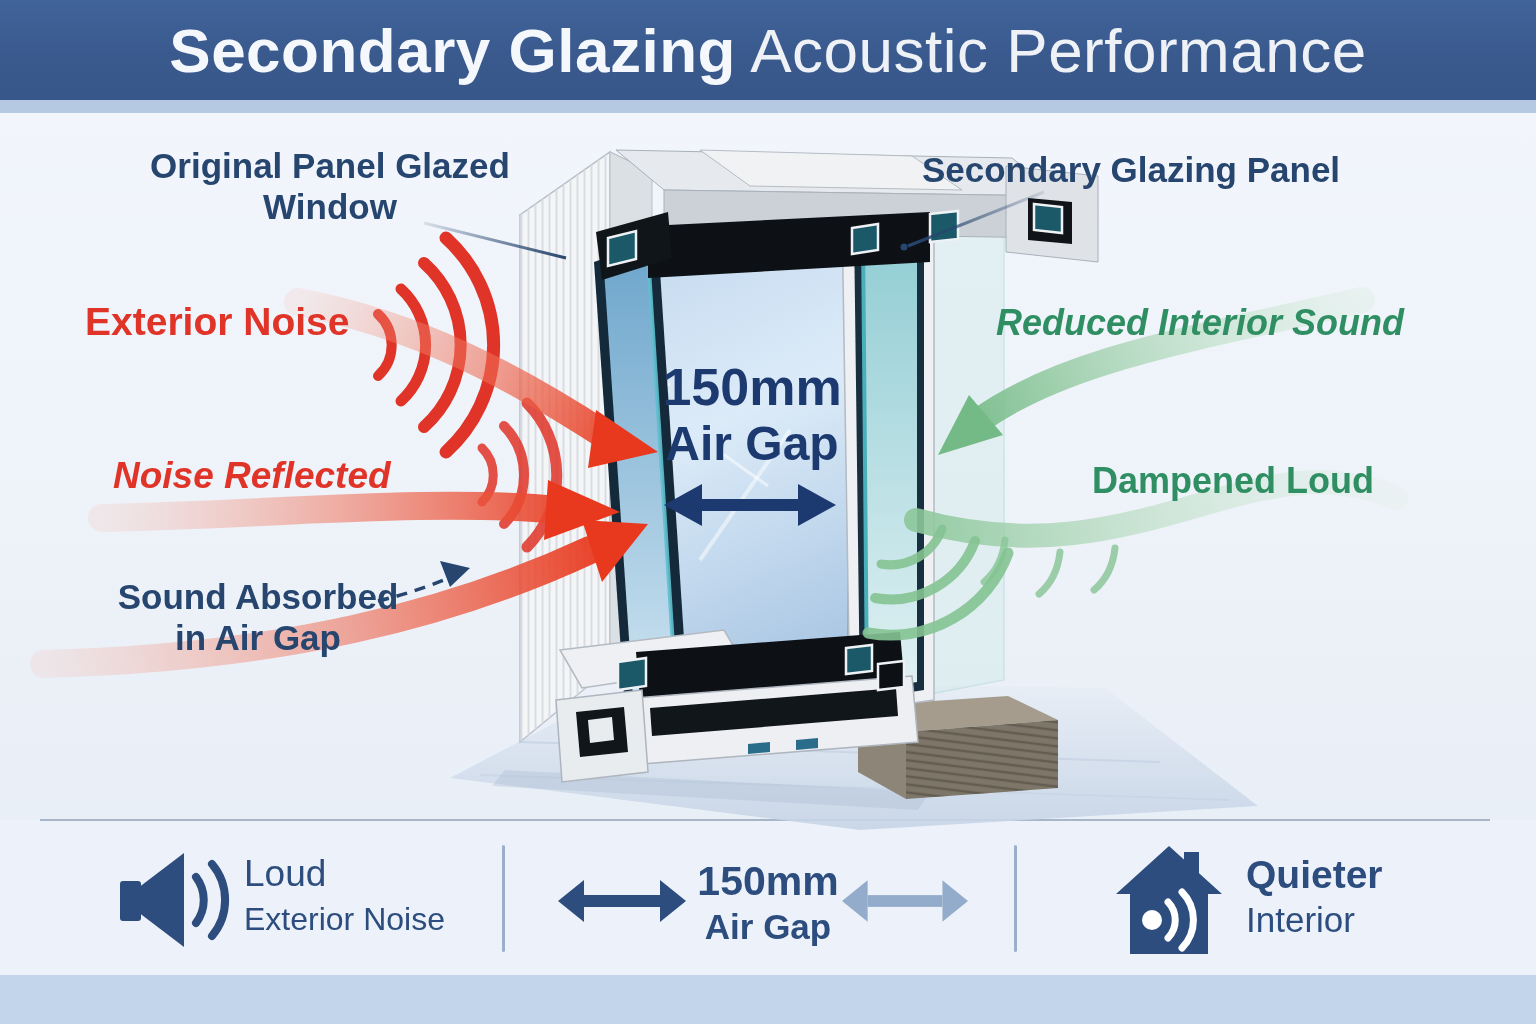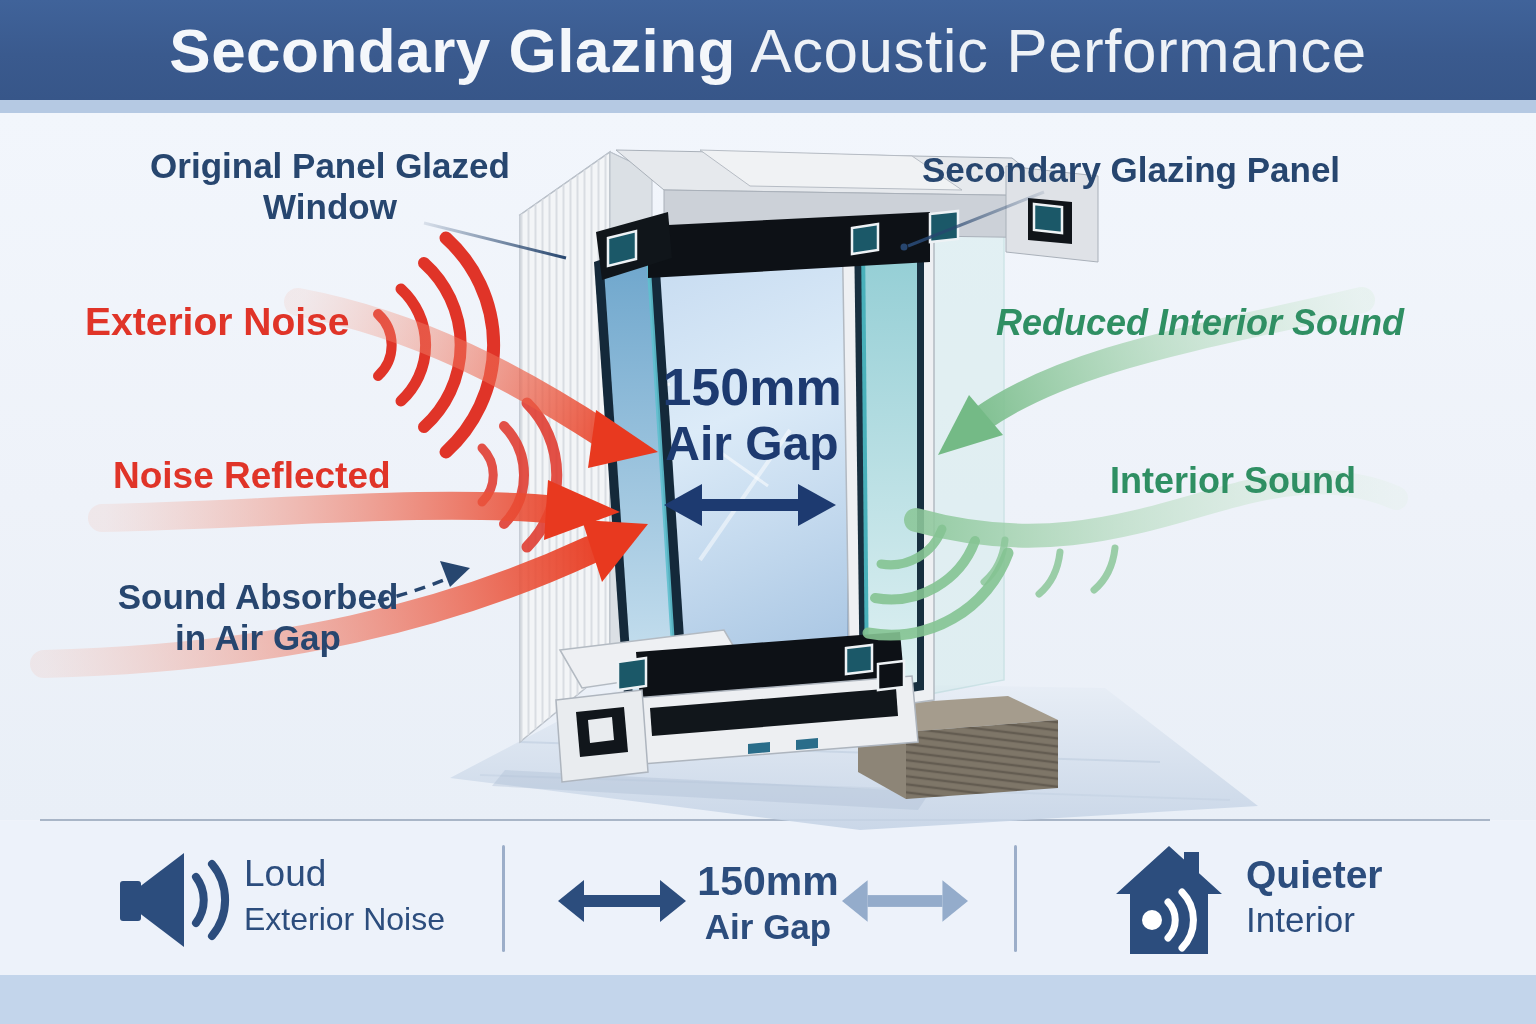--- a/index.html
+++ b/index.html
@@ -23,21 +23,21 @@
   
   .lbl{position:absolute;z-index:3;}
   .navy{color:var(--label-navy,#27466f);}
   .red{color:var(--noise-red,#e03428);}
   .green{color:var(--calm-green,#2f8f63);}
   #lbl-original{left:330px;top:146px;transform:translateX(-50%);width:390px;text-align:center;
                 font-size:35px;font-weight:600;line-height:1.16;}
   #lbl-secondary{left:1105px;top:150px;transform:translateX(-50%);white-space:nowrap;
                  font-size:35px;font-weight:600;margin-left:26px;}
   #lbl-exterior{left:85px;top:300px;font-size:39px;font-weight:700;white-space:nowrap;}
-  #lbl-reflected{left:113px;top:455px;font-size:37px;font-weight:700;white-space:nowrap;}
+  #lbl-reflected{left:113px;top:455px;font-size:37px;font-weight:700;white-space:nowrap;font-style:italic;}
   #lbl-absorbed{left:258px;top:576px;transform:translateX(-50%);width:310px;text-align:center;
                 font-size:35px;font-weight:600;line-height:1.18;}
   #lbl-reduced{left:1180px;top:302px;transform:translateX(-50%);white-space:nowrap;
                font-size:36px;font-weight:700;font-style:italic;margin-left:20px;}
   #lbl-dampened{left:1233px;top:460px;transform:translateX(-50%);white-space:nowrap;
                 font-size:36px;font-weight:700;}
   #lbl-gap{left:752px;top:358px;transform:translateX(-50%);text-align:center;
            color:var(--gap-navy,#1d3a70);line-height:1.14;}
   #lbl-gap .v{font-size:52px;font-weight:800;display:block;}
   #lbl-gap .l{font-size:48px;font-weight:800;display:block;}
@@ -248,21 +248,21 @@
       <polygon points="470,568 440,561 450,587" fill="#27466f"></polygon>
     </g>
   </svg>
 
   <div class="lbl navy" id="lbl-original">Original Panel Glazed Window</div>
   <div class="lbl navy" id="lbl-secondary">Secondary Glazing Panel</div>
   <div class="lbl red" id="lbl-exterior">Exterior Noise</div>
   <div class="lbl red" id="lbl-reflected">Noise Reflected</div>
   <div class="lbl navy" id="lbl-absorbed">Sound Absorbed in Air Gap</div>
   <div class="lbl green" id="lbl-reduced">Reduced Interior Sound</div>
-  <div class="lbl green" id="lbl-dampened">Interior Sound</div>
+  <div class="lbl green" id="lbl-dampened">Dampened Loud</div>
   <div class="lbl" id="lbl-gap">
     <span class="v">150mm</span>
     <span class="l">Air Gap</span>
   </div>
 
   <svg class="legicon" style="left:120px;top:848px" width="118" height="104" viewBox="0 0 118 104">
     <g fill="#2c4d7d">
       <rect x="0" y="33" width="21" height="40" rx="3"></rect>
       <polygon points="18,40 64,5 64,99 18,64"></polygon>
     </g>

